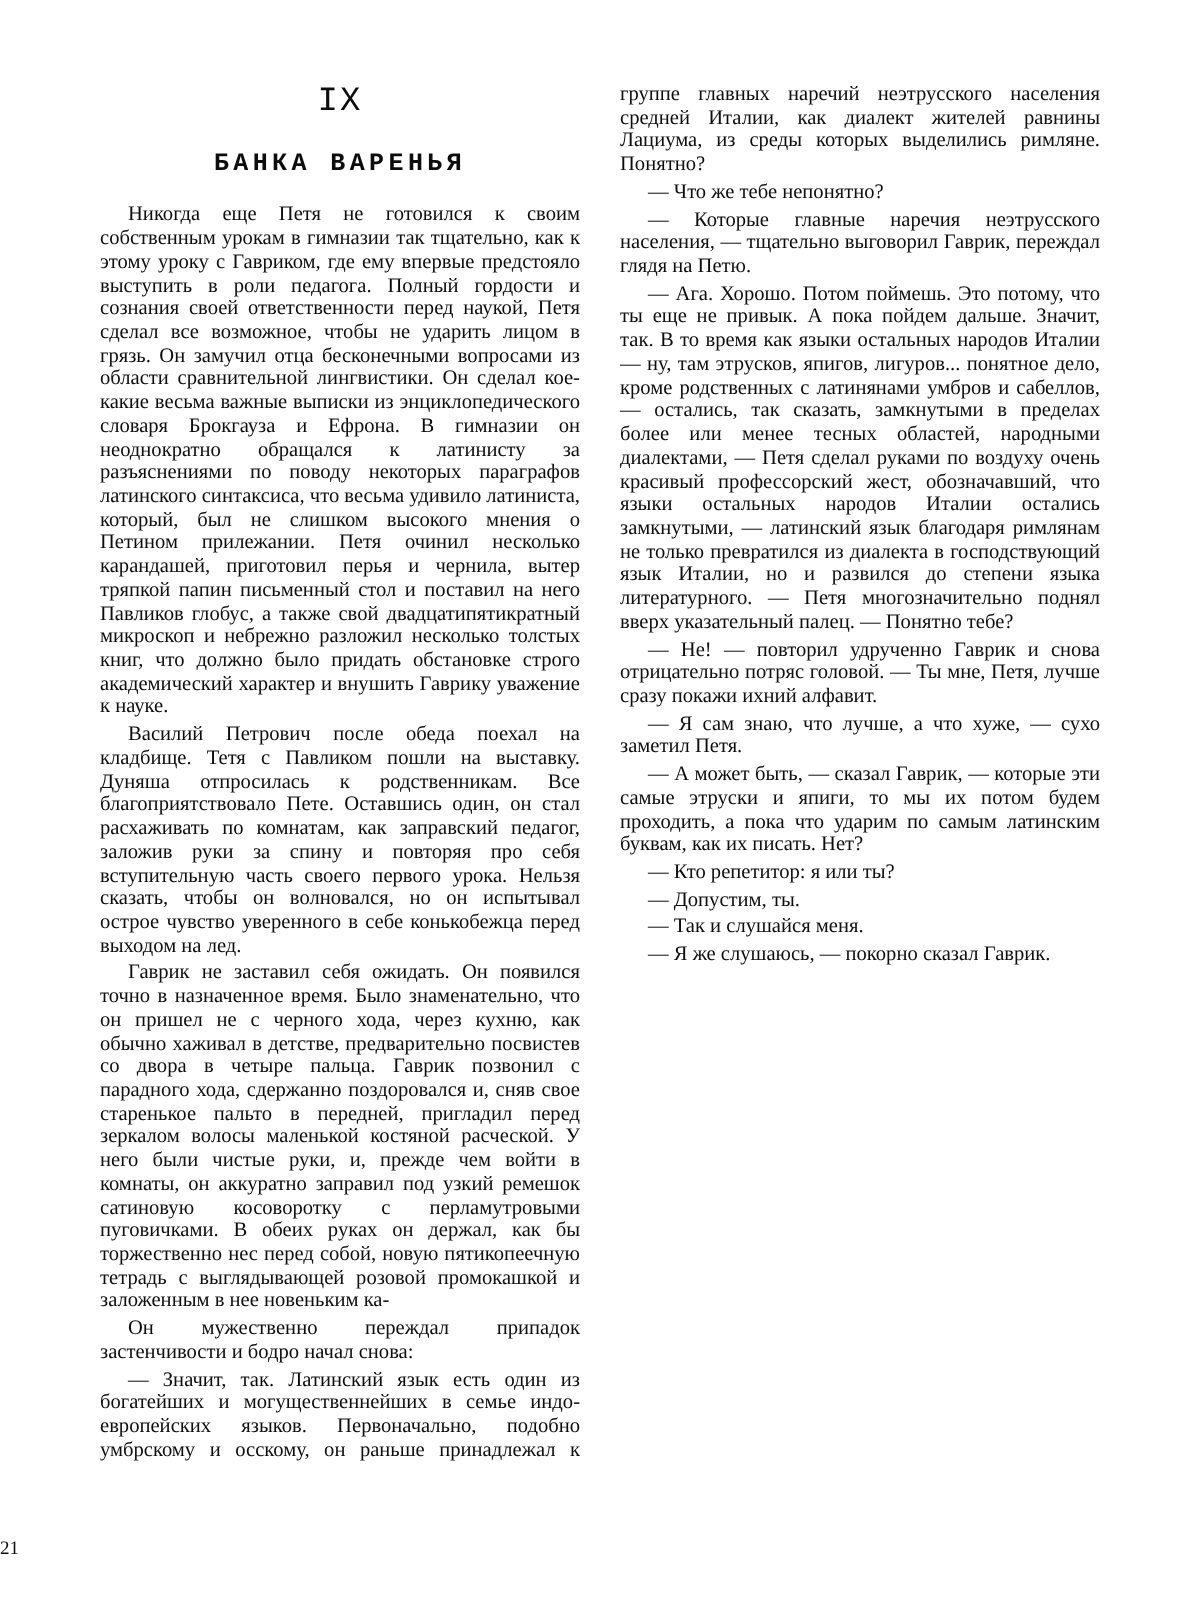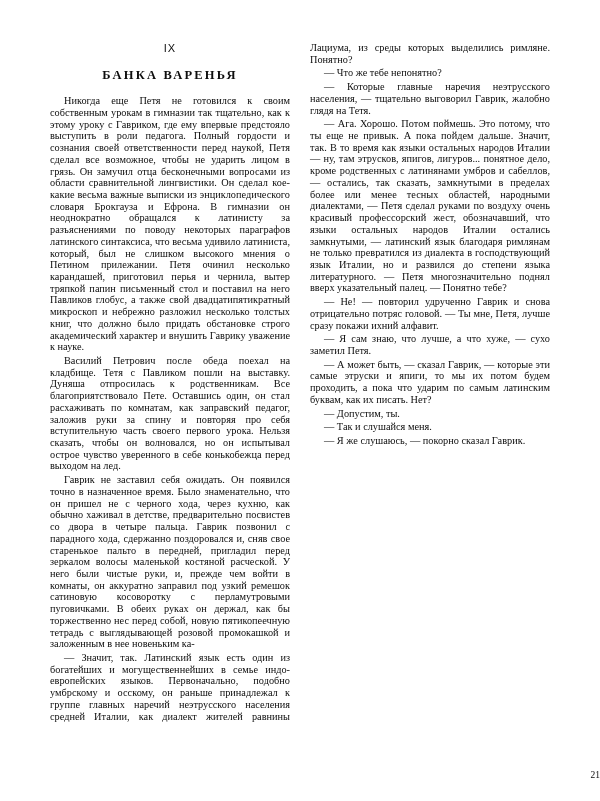--- a/index.html
+++ b/index.html
@@ -22,33 +22,33 @@
     top: 42px;
     width: 504px;
     height: 700px;
   }
   .chapter-head {
     text-align: center;
     margin: 0 0 0 0;
     width: 244px;
   }
   .chapter-number {
-    font-size: 11px;
+    font-size: 17px;
     letter-spacing: 1px;
     line-height: 1.2;
     margin-bottom: 13px;
-    font-family: Liberation Sans, sans-serif;
+    font-family: Liberation Mono, monospace;
   }
   .chapter-title {
     font-size: 12.5px;
     font-weight: bold;
     letter-spacing: 2.2px;
     line-height: 1.2;
     margin-bottom: 12px;
-    font-family: Liberation Serif, serif;
+    font-family: Liberation Mono, monospace;
   }
   .columns {
     column-count: 2;
     column-gap: 16px;
     column-fill: auto;
     height: 700px;
     font-size: 10.3px;
     line-height: 11.72px;
     text-align: justify;
     text-justify: inter-word;
@@ -60,21 +60,21 @@
     text-align: justify;
   }
   p.para.noindent {
     text-indent: 0;
   }
   .page-number {
     position: absolute;
     left: 0;
     right: 0;
     top: 770px;
-    text-align: right;
+    text-align: left;
     font-size: 9.5px;
     font-family: "Liberation Serif", "DejaVu Serif", serif;
   }
   .scan-tint {
     position: absolute;
     inset: 0;
     pointer-events: none;
     background: rgba(250, 250, 248, 0.0);
   }
 </style>
@@ -89,27 +89,29 @@
 
       <div class="chapter-head">
         <div class="chapter-number">IX</div>
         <div class="chapter-title">БАНКА ВАРЕНЬЯ</div>
       </div>
 
       <p class="para">Никогда еще Петя не готовился к своим собственным урокам в гимназии так тщательно, как к этому уроку с Гавриком, где ему впервые предстояло выступить в роли педагога. Полный гордости и сознания своей ответственности перед наукой, Петя сделал все возможное, чтобы не ударить лицом в грязь. Он замучил отца бесконечными вопросами из области сравнительной лингвистики. Он сделал кое-какие весьма важные выписки из энциклопедического словаря Брокгауза и Ефрона. В гимназии он неоднократно обращался к латинисту за разъяснениями по поводу некоторых параграфов латинского синтаксиса, что весьма удивило латиниста, который, был не слишком высокого мнения о Петином прилежании. Петя очинил несколько карандашей, приготовил перья и чернила, вытер тряпкой папин письменный стол и поставил на него Павликов глобус, а также свой двадцатипятикратный микроскоп и небрежно разложил несколько толстых книг, что должно было придать обстановке строго академический характер и внушить Гаврику уважение к науке.</p>
       <p class="para">Василий Петрович после обеда поехал на кладбище. Тетя с Павликом пошли на выставку. Дуняша отпросилась к родственникам. Все благоприятствовало Пете. Оставшись один, он стал расхаживать по комнатам, как заправский педагог, заложив руки за спину и повторяя про себя вступительную часть своего первого урока. Нельзя сказать, чтобы он волновался, но он испытывал острое чувство уверенного в себе конькобежца перед выходом на лед.</p>
       <p class="para">Гаврик не заставил себя ожидать. Он появился точно в назначенное время. Было знаменательно, что он пришел не с черного хода, через кухню, как обычно хаживал в детстве, предварительно посвистев со двора в четыре пальца. Гаврик позвонил с парадного хода, сдержанно поздоровался и, сняв свое старенькое пальто в передней, пригладил перед зеркалом волосы маленькой костяной расческой. У него были чистые руки, и, прежде чем войти в комнаты, он аккуратно заправил под узкий ремешок сатиновую косоворотку с перламутровыми пуговичками. В обеих руках он держал, как бы торжественно нес перед собой, новую пятикопеечную тетрадь с выглядывающей розовой промокашкой и заложенным в нее новеньким ка-</p>
 
+      <p class="para">Он мужественно переждал припадок застенчивости и бодро начал снова:</p>
       <p class="para">— Значит, так. Латинский язык есть один из богатейших и могущественнейших в семье индо-европейских языков. Первоначально, подобно умбрскому и осскому, он раньше принадлежал к группе главных наречий неэтрусского населения средней Италии, как диалект жителей равнины Лациума, из среды которых выделились римляне. Понятно?</p>
       <p class="para">— Что же тебе непонятно?</p>
-      <p class="para">— Которые главные наречия неэтрусского населения, — тщательно выговорил Гаврик, жалобно глядя на Тетя.</p>
+      <p class="para">— Которые главные наречия неэтрусского населения, — тщательно выговорил Гаврик, переждал глядя на Петю.</p>
       <p class="para">— Ага. Хорошо. Потом поймешь. Это потому, что ты еще не привык. А пока пойдем дальше. Значит, так. В то время как языки остальных народов Италии — ну, там этрусков, япигов, лигуров... понятное дело, кроме родственных с латинянами умбров и сабеллов, — остались, так сказать, замкнутыми в пределах более или менее тесных областей, народными диалектами, — Петя сделал руками по воздуху очень красивый профессорский жест, обозначавший, что языки остальных народов Италии остались замкнутыми, — латинский язык благодаря римлянам не только превратился из диалекта в господствующий язык Италии, но и развился до степени языка литературного. — Петя многозначительно поднял вверх указательный палец. — Понятно тебе?</p>
       <p class="para">— Не! — повторил удрученно Гаврик и снова отрицательно потряс головой. — Ты мне, Петя, лучше сразу покажи ихний алфавит.</p>
       <p class="para">— Я сам знаю, что лучше, а что хуже, — сухо заметил Петя.</p>
       <p class="para">— А может быть, — сказал Гаврик, — которые эти самые этруски и япиги, то мы их потом будем проходить, а пока что ударим по самым латинским буквам, как их писать. Нет?</p>
+      <p class="para">— Кто репетитор: я или ты?</p>
       <p class="para">— Допустим, ты.</p>
       <p class="para">— Так и слушайся меня.</p>
       <p class="para">— Я же слушаюсь, — покорно сказал Гаврик.</p>
 
     </div>
   </div>
 
   <div class="page-number">21</div>
 
   <div class="scan-tint"></div>

